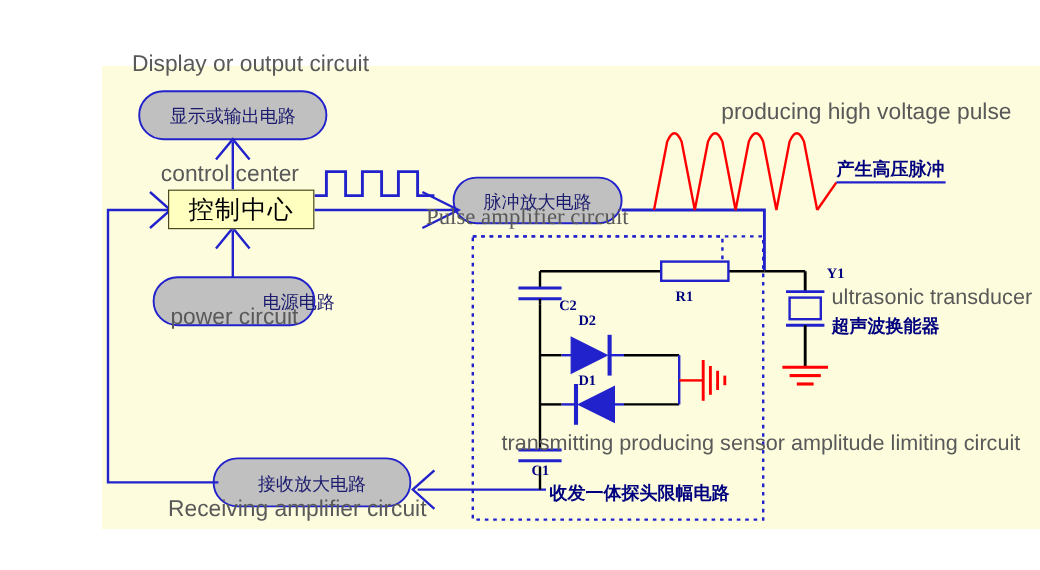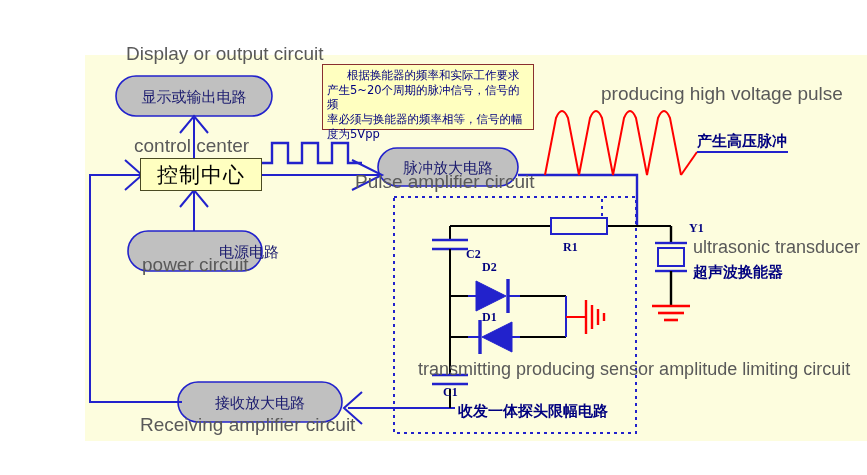--- a/index.html
+++ b/index.html
@@ -246,40 +246,34 @@
       <line x1="637" y1="226" x2="671" y2="226" stroke="#000000" stroke-width="2"></line>
     </g>
 
     <g>
       <line x1="652" y1="306" x2="690" y2="306" stroke="#ff0000" stroke-width="2.6"></line>
       <line x1="658" y1="313" x2="684" y2="313" stroke="#ff0000" stroke-width="2.6"></line>
       <line x1="664" y1="320" x2="678" y2="320" stroke="#ff0000" stroke-width="2.6"></line>
     </g>
   </svg>
 
-  <div class="lbl eng" style="left:126px; top:44px;">Display or output circuit</div>
+  <div class="lbl eng" style="left:110px; top:44px;">Display or output circuit</div>
   <div class="blk-text" style="left:116px; top:88px; width:156px;">显示或输出电路</div>
 
-  <div id="note-box">
-    <p>根据换能器的频率和实际工作要求</p>
-    <p style="text-indent:0;">产生5~20个周期的脉冲信号，信号的频</p>
-    <p style="text-indent:0;">率必须与换能器的频率相等，信号的幅</p>
-    <p style="text-indent:0;">度为5Vpp</p>
-  </div>
 
   <div class="lbl eng" style="left:134px; top:136px;">control center</div>
   <div id="cc-box">
     <span>控制中心</span>
   </div>
 
   <div class="blk-text" style="left:128px; top:243px; width:152px;padding-left:45px;">电源电路</div>
   <div class="lbl eng" style="left:142px; top:255px;">power circuit</div>
 
   <div class="blk-text" style="left:378px; top:159px; width:140px;">脉冲放大电路</div>
-  <div class="lbl eng" style="left:355px; top:172px;">Pulse amplifier circuit</div>
+  <div class="lbl eng" style="left:355px; top:172px;font-family:Liberation Serif, serif;">Pulse amplifier circuit</div>
 
   <div class="blk-text" style="left:178px; top:394px; width:164px;">接收放大电路</div>
   <div class="lbl eng" style="left:140px; top:415px;">Receiving amplifier circuit</div>
 
   <div class="lbl eng" style="left:601px; top:84px;">producing high voltage pulse</div>
   <div class="lbl cn" style="left:697px; top:134px;">产生高压脉冲</div>
 
   <div class="lbl eng-sm" style="left:418px; top:360px;">transmitting producing sensor amplitude limiting circuit</div>
   <div class="lbl cn" style="left:458px; top:404px;">收发一体探头限幅电路</div>
 

